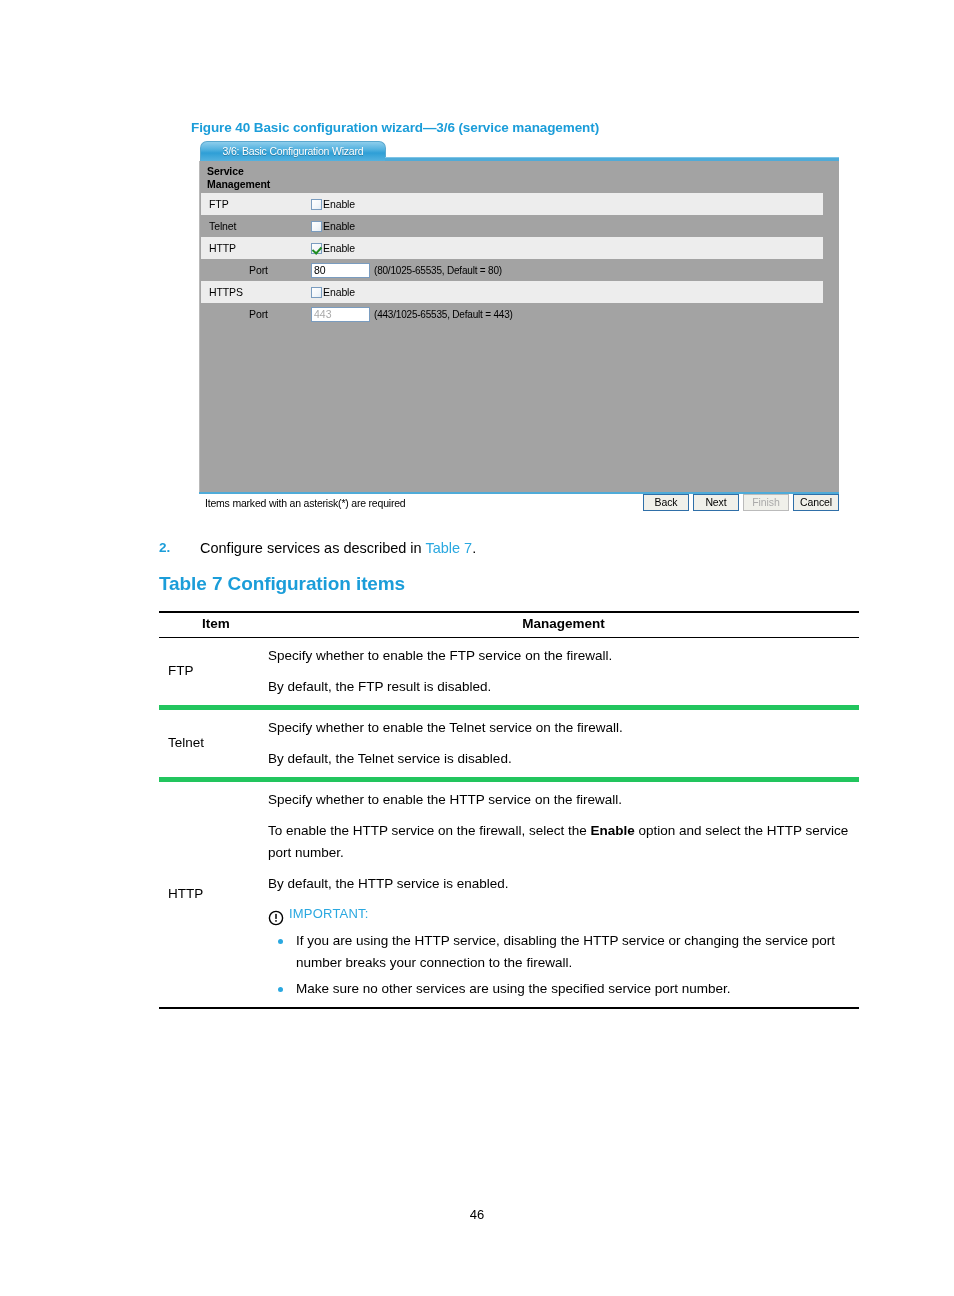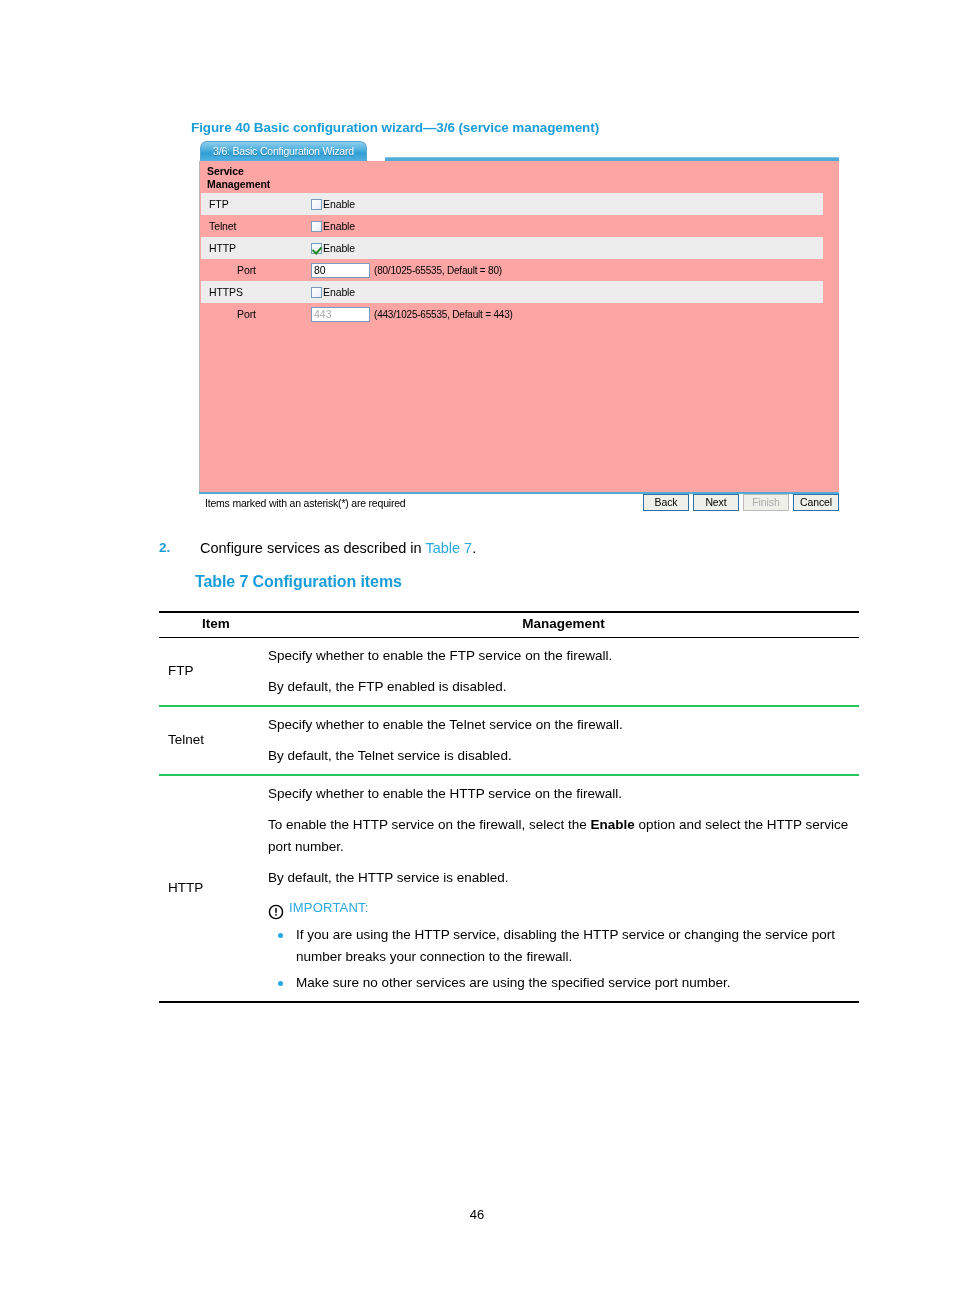--- a/index.html
+++ b/index.html
@@ -39,21 +39,21 @@
   }
 
   .tab-strip {
     position: relative;
     height: 22px;
   }
   .tab {
     position: absolute;
     left: 1px;
     top: 2px;
-    width: 167px;
+    width: 186px;
     height: 20px;
     box-sizing: border-box;
     background: linear-gradient(to bottom, #8ecdeb 0%, #55b3e0 38%, #2f9fd6 58%, #54b2df 100%);
     border: 1px solid #5aa8cf;
     border-bottom: none;
     border-radius: 7px 7px 0 0;
     color: #ffffff;
     font-size: 10.5px;
     line-height: 19px;
     text-align: center;
@@ -72,21 +72,21 @@
   }
 
   .wizard-body {
     position: absolute;
     left: 0;
     top: 22px;
     width: 640px;
     height: 331px;
     border-left: 1px solid #b9b9b9;
     box-sizing: border-box;
-    background: #fca5a5;
+    background: #a3a3a3;
   }
 
   .section-title {
     position: absolute;
     left: 7px;
     top: 4px;
     font-size: 10.5px;
     font-weight: bold;
     line-height: 12.5px;
     letter-spacing: -0.1px;
@@ -107,21 +107,21 @@
   }
   .frow.shaded { background: #ededed; }
   .frow .flabel {
     width: 110px;
     padding-left: 8px;
     box-sizing: border-box;
     font-size: 10.5px;
     letter-spacing: -0.1px;
     white-space: nowrap;
   }
-  .frow .flabel.indent { padding-left: 36px; }
+  .frow .flabel.indent { padding-left: 48px; }
   .frow .fctl {
     display: flex;
     align-items: center;
   }
 
   .cbox {
     width: 11px;
     height: 11px;
     box-sizing: border-box;
     border: 1px solid #7a9cbf;
@@ -251,26 +251,25 @@
     top: 0;
     white-space: nowrap;
   }
   .xref { color: #2aa8e0; }
 
   
   .table-caption {
     position: absolute;
     left: 159px;
     top: 573px;
-    font-size: 16px;
+    font-size: 19px;
     font-weight: bold;
     color: #1b9dd9;
     letter-spacing: -0.1px;
     white-space: nowrap;
-    margin-left: 36px;
   }
 
   
   .tbl {
     position: absolute;
     left: 159px;
     top: 611px;
     width: 700px;
     border-collapse: collapse;
     font-size: 13.5px;
@@ -281,21 +280,21 @@
     font-size: 13.5px;
     padding: 3px 0 6px 0;
     border-top: 2.2px solid #000;
     border-bottom: 1.2px solid #000;
   }
   .tbl thead th.c-item { width: 96px; padding-left: 9px; }
   .tbl thead th.c-desc { padding-left: 4px; }
   .tbl tbody td {
     vertical-align: middle;
     padding: 7px 0 7px 0;
-    border-bottom: 2px solid #22c55e;
+    border-bottom: 5px solid #22c55e;
     line-height: 22.5px;
   }
   .tbl tbody td.c-item {
     padding-left: 9px;
     white-space: nowrap;
   }
   .tbl tbody td.c-desc { padding-left: 4px; padding-right: 4px; }
   .tbl tbody tr:last-child td { border-bottom: 2.2px solid #000; }
   .tbl p { margin: 0 0 8px 0; }
   .tbl p:last-child { margin-bottom: 0; }
@@ -445,21 +444,21 @@
       <th class="c-item">Item</th>
       <th class="c-desc">Management</th>
     </tr>
   </thead>
   <tbody>
 
     <tr>
       <td class="c-item">FTP</td>
       <td class="c-desc">
         <p>Specify whether to enable the FTP service on the firewall.</p>
-        <p>By default, the FTP enabled is disabled.</p>
+        <p>By default, the FTP result is disabled.</p>
       </td>
     </tr>
 
     <tr>
       <td class="c-item">Telnet</td>
       <td class="c-desc">
         <p>Specify whether to enable the Telnet service on the firewall.</p>
         <p>By default, the Telnet service is disabled.</p>
       </td>
     </tr>

